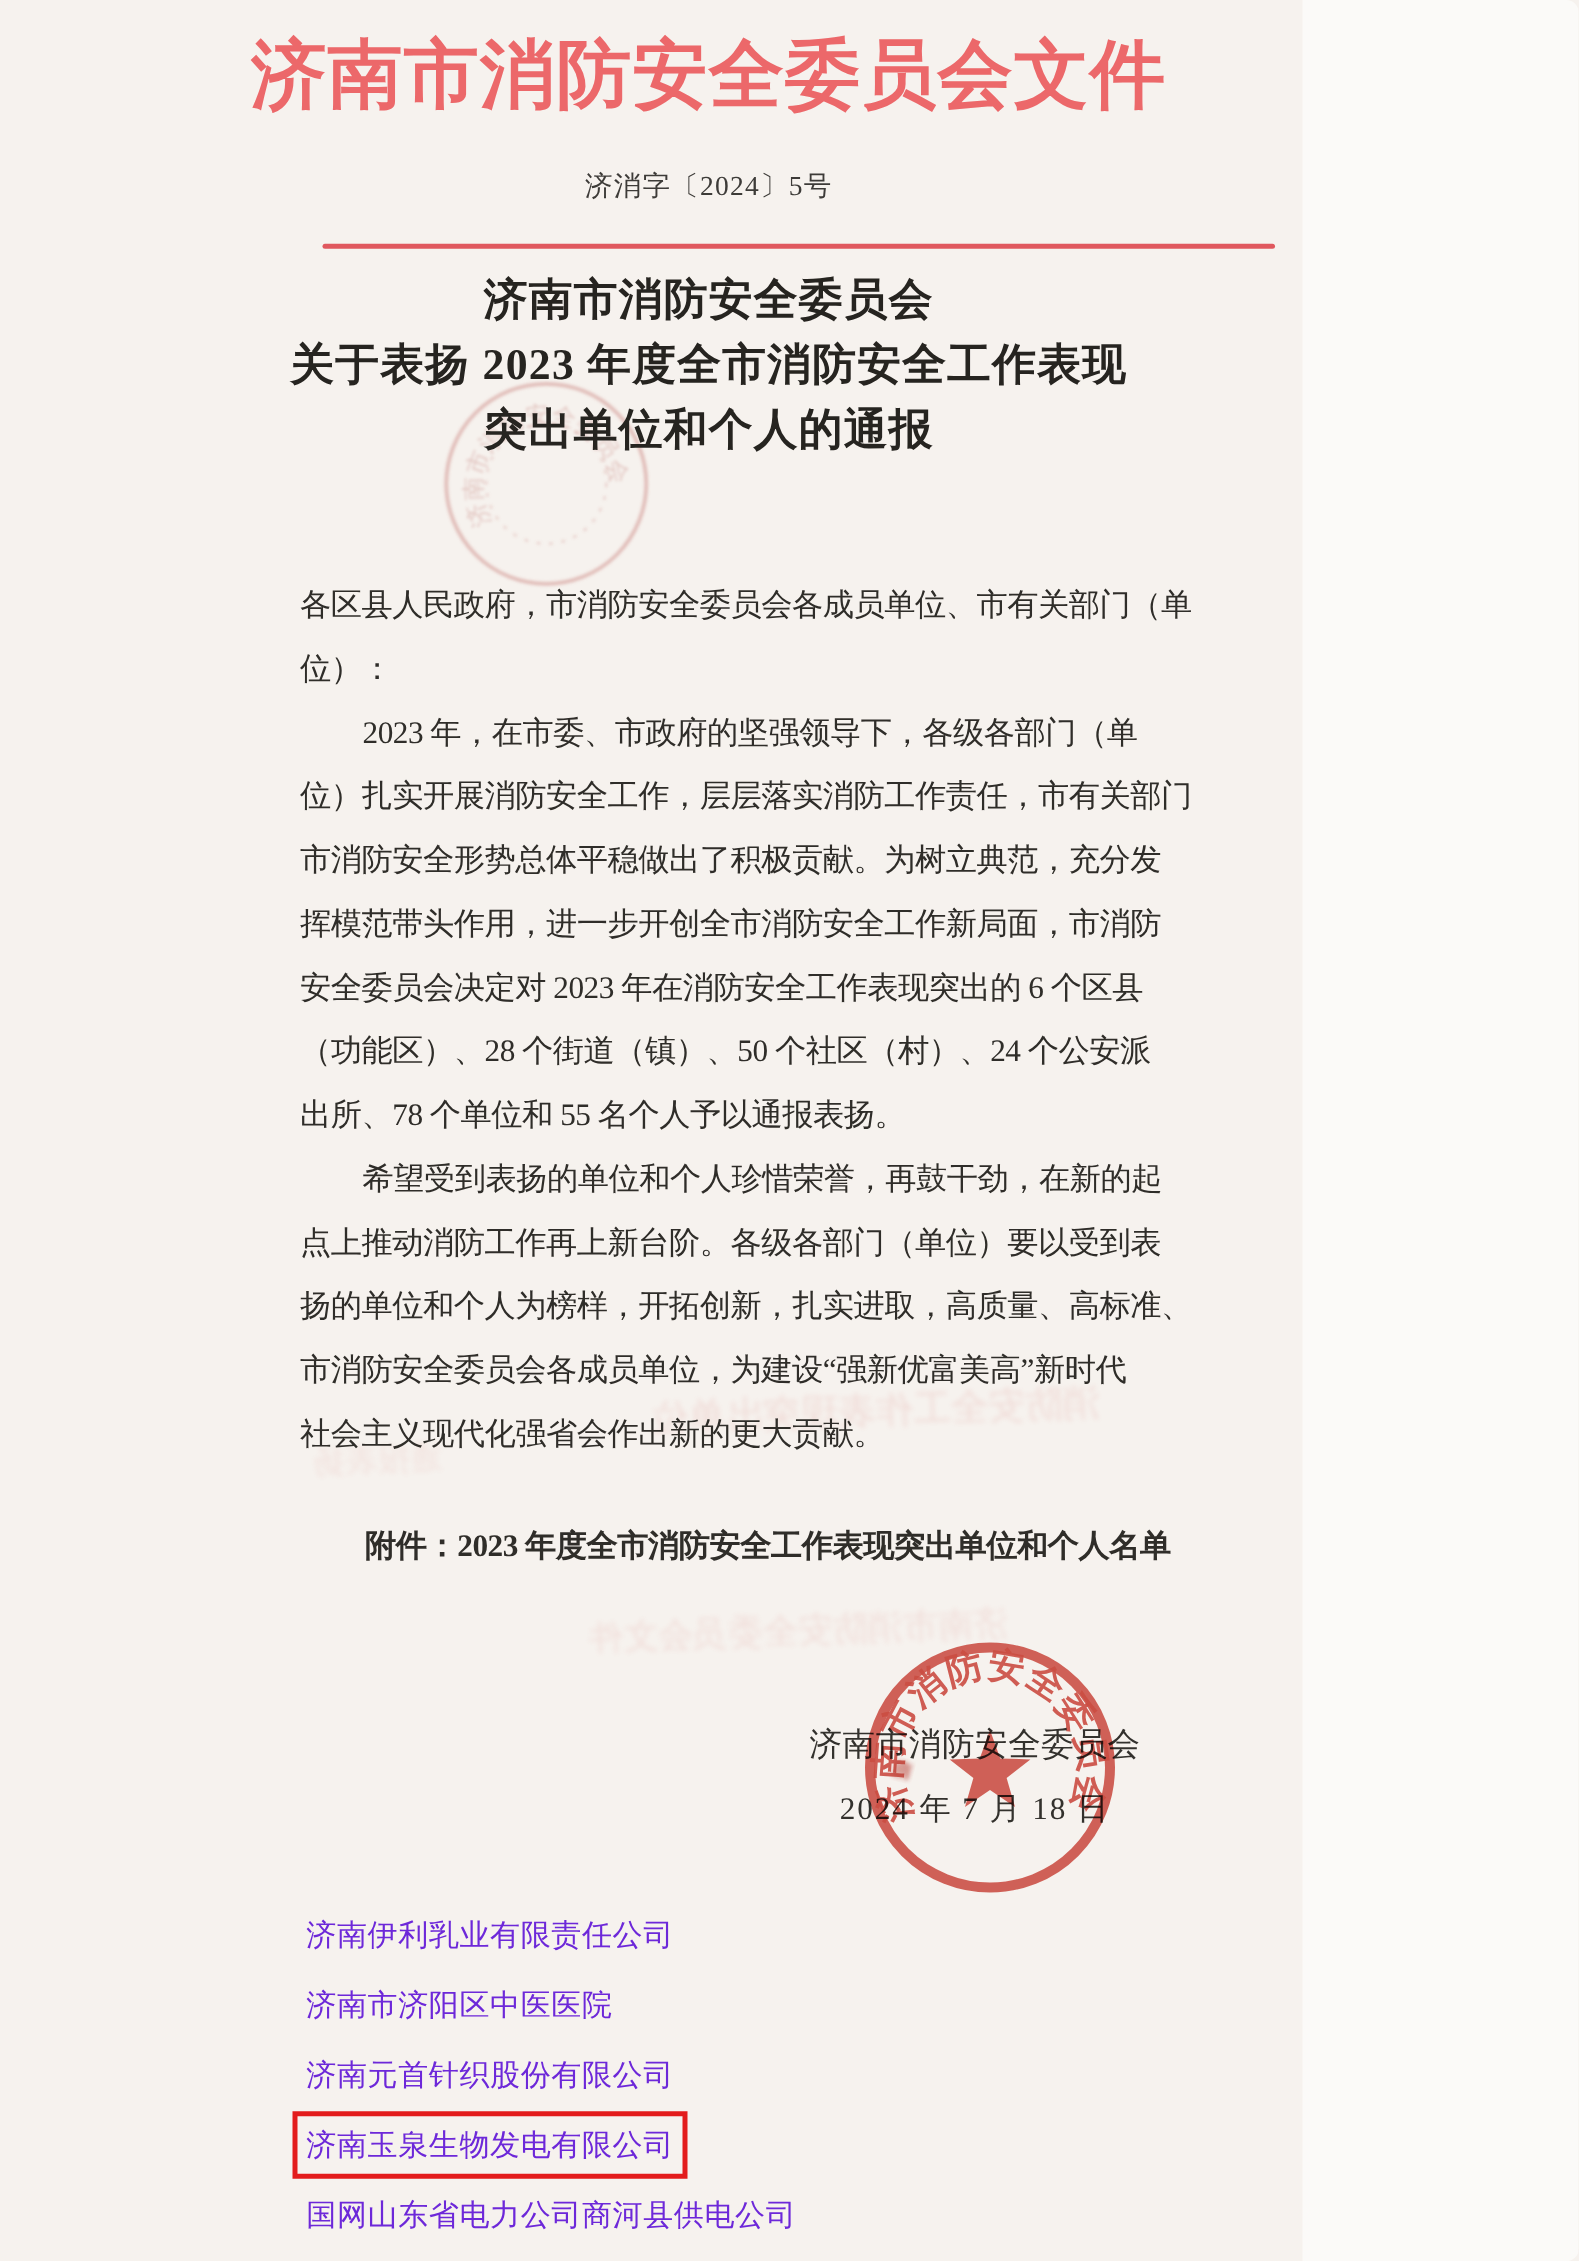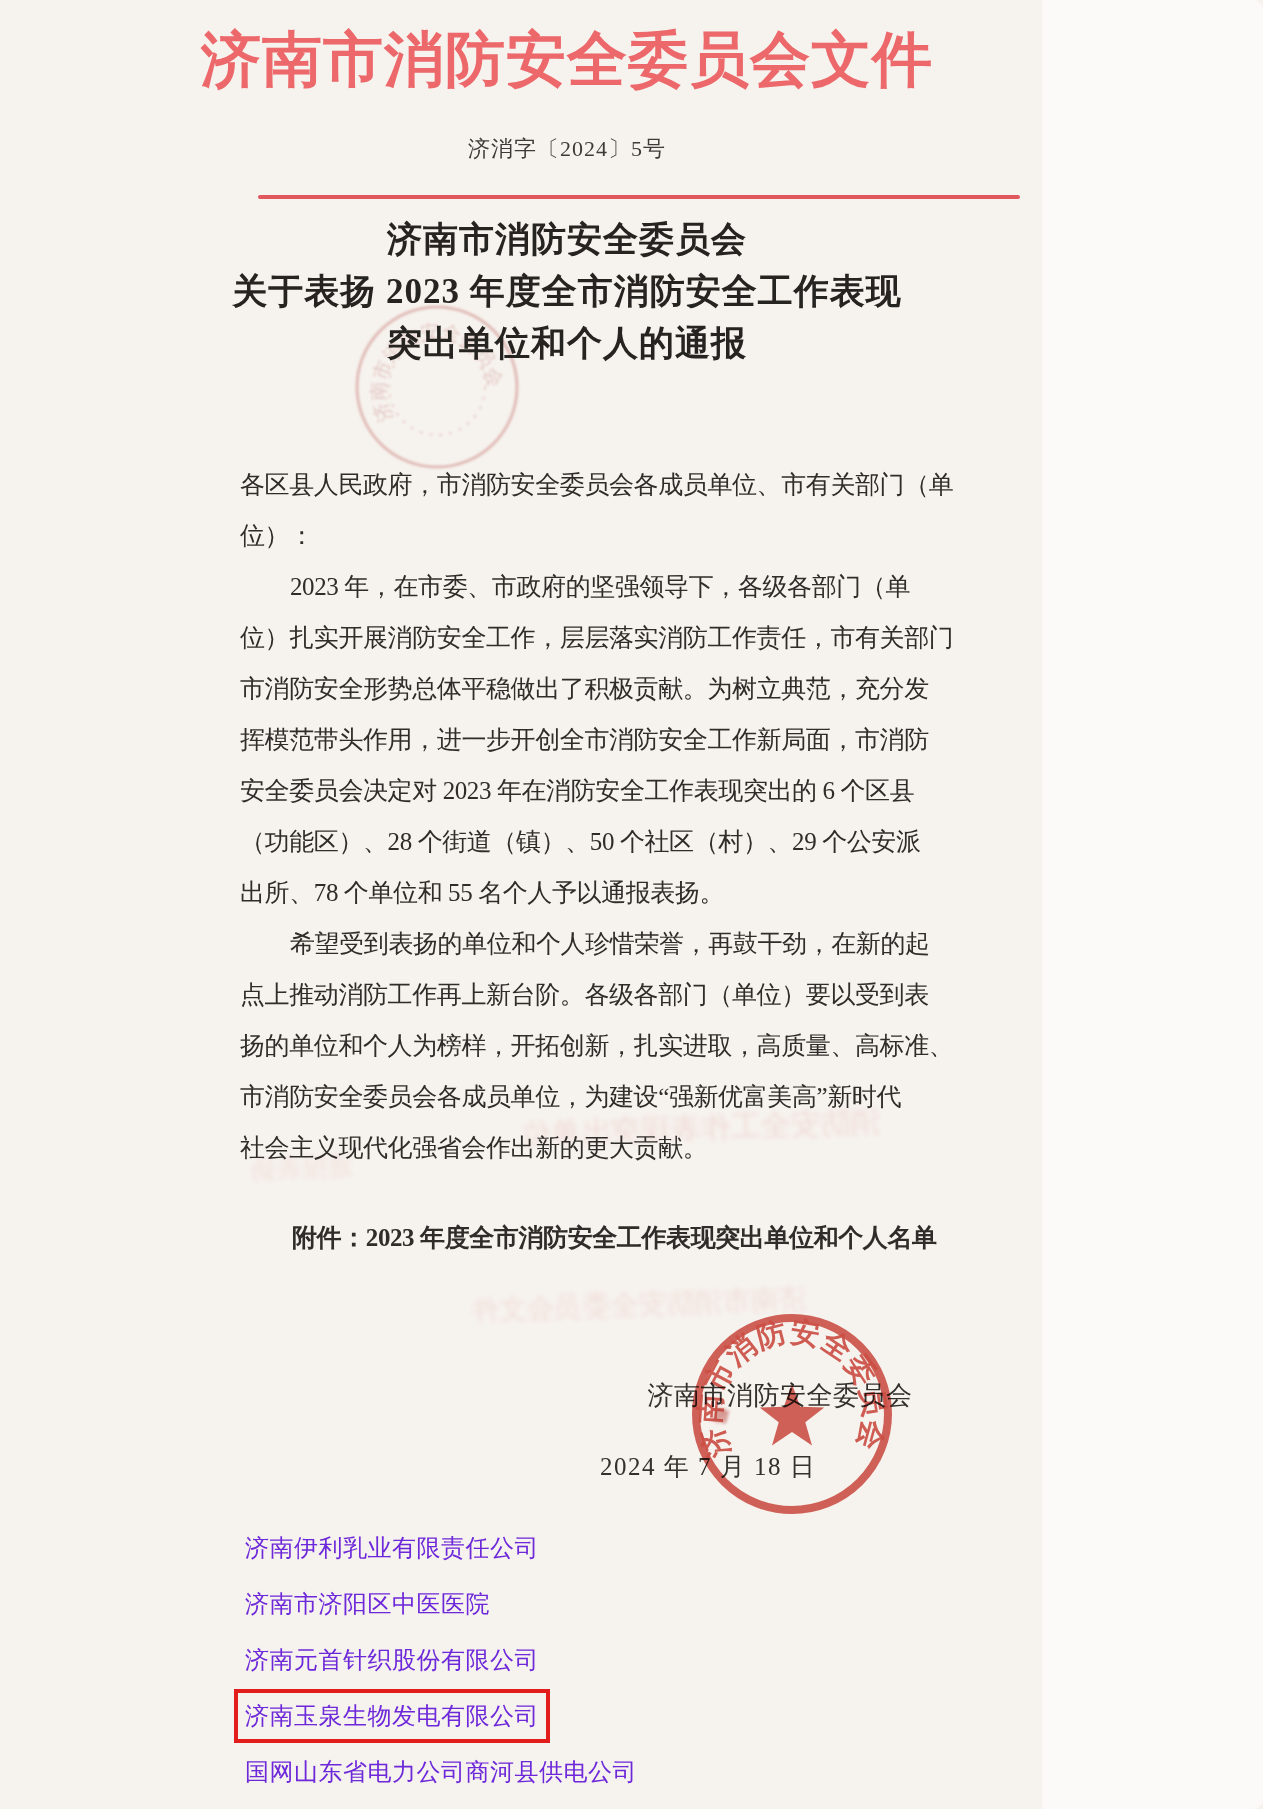--- a/index.html
+++ b/index.html
@@ -21,21 +21,21 @@
   .doc-title{
     top:214px;left:65px;width:1004px;text-align:center;
     font-size:35px;font-weight:700;line-height:52px;color:#262420;letter-spacing:1px;
   }
   .doc-title div{white-space:nowrap;}
   .body-block{top:459px;left:240px;width:690px;font-size:25px;line-height:51px;letter-spacing:-0.4px;}
   .body-block .bline{height:51px;white-space:nowrap;}
   .body-block .indent{padding-left:50px;}
   .attachment{top:1212px;left:292px;font-size:25px;line-height:51px;white-space:nowrap;letter-spacing:-0.4px;font-weight:bold;}
   .sign-org{top:1378px;left:600px;width:360px;text-align:center;font-size:26px;letter-spacing:0.5px;color:#33312d;}
-  .sign-date{top:1430px;left:600px;width:360px;text-align:left;font-size:25px;letter-spacing:1.5px;color:#33312d;margin-top:20px;}
+  .sign-date{top:1430px;left:600px;width:360px;text-align:center;font-size:25px;letter-spacing:1.5px;color:#33312d;}
   .ghost-stamp{left:352px;top:302px;width:170px;height:170px;mix-blend-mode:multiply;}
   .seal{left:682px;top:1304px;width:220px;height:220px;mix-blend-mode:multiply;opacity:0.93;}
   .companies{top:1520px;left:245px;}
   .company-row{height:56px;display:flex;align-items:center;}
   .company-row span{font-size:24px;letter-spacing:0.5px;color:#6d28d9;white-space:nowrap;}
   .company-row span.highlighted{outline:4px solid #e31c1c;outline-offset:7px;text-align:center;}
   .bleed{position:absolute;transform:scaleX(-1) rotate(2deg);color:#cf5a55;filter:blur(2.2px);white-space:nowrap;pointer-events:none;}
   .bleed.a1{top:1108px;left:520px;font-size:30px;opacity:0.15;}
   .bleed.a2{top:1286px;left:470px;font-size:28px;opacity:0.13;}
   .bleed.a3{top:1150px;left:250px;font-size:26px;opacity:0.10;}
@@ -76,21 +76,21 @@
   </div>
 
   <div class="abs body-block">
     <div class="bline">各区县人民政府，市消防安全委员会各成员单位、市有关部门（单</div>
     <div class="bline">位）：</div>
     <div class="bline indent">2023 年，在市委、市政府的坚强领导下，各级各部门（单</div>
     <div class="bline">位）扎实开展消防安全工作，层层落实消防工作责任，市有关部门</div>
     <div class="bline">市消防安全形势总体平稳做出了积极贡献。为树立典范，充分发</div>
     <div class="bline">挥模范带头作用，进一步开创全市消防安全工作新局面，市消防</div>
     <div class="bline">安全委员会决定对 2023 年在消防安全工作表现突出的 6 个区县</div>
-    <div class="bline">（功能区）、28 个街道（镇）、50 个社区（村）、29 个公安派</div>
+    <div class="bline">（功能区）、28 个街道（镇）、50 个社区（村）、24 个公安派</div>
     <div class="bline">出所、78 个单位和 55 名个人予以通报表扬。</div>
     <div class="bline indent">希望受到表扬的单位和个人珍惜荣誉，再鼓干劲，在新的起</div>
     <div class="bline">点上推动消防工作再上新台阶。各级各部门（单位）要以受到表</div>
     <div class="bline">扬的单位和个人为榜样，开拓创新，扎实进取，高质量、高标准、</div>
     <div class="bline">市消防安全委员会各成员单位，为建设“强新优富美高”新时代</div>
     <div class="bline">社会主义现代化强省会作出新的更大贡献。</div>
   </div>
 
   <div class="abs attachment">附件：2023 年度全市消防安全工作表现突出单位和个人名单</div>
 

